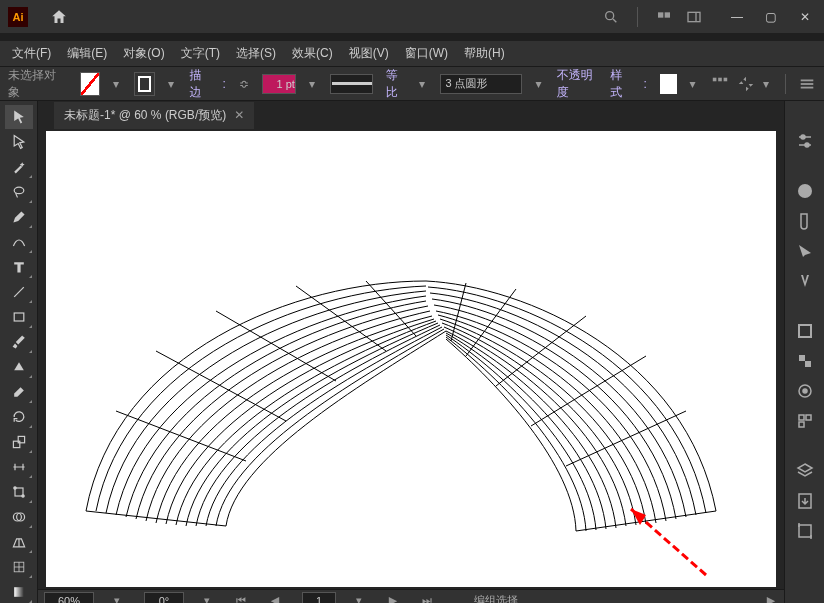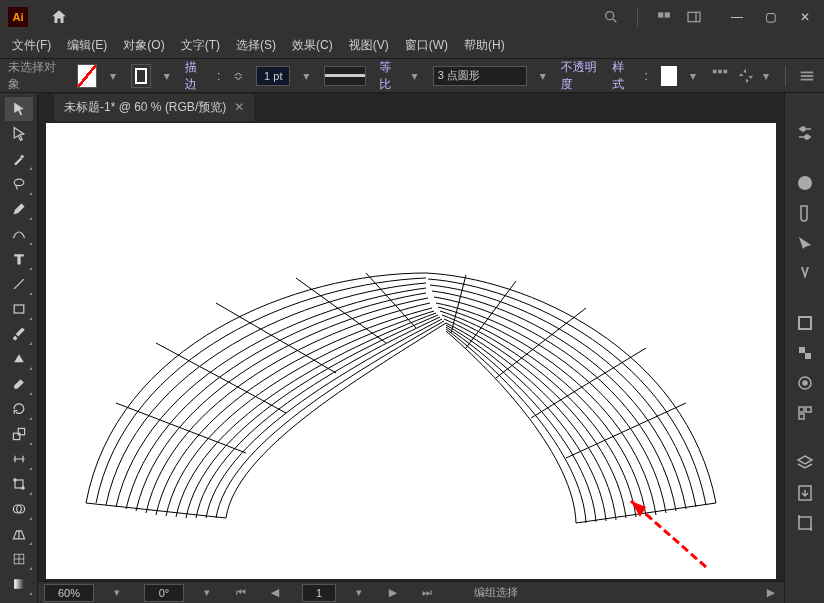--- a/index.html
+++ b/index.html
@@ -4,31 +4,31 @@
 <style>
 * { margin: 0; padding: 0; box-sizing: border-box; }
 body { font-family: "Microsoft YaHei", sans-serif; background: #1f1f1f; width: 824px; height: 603px; overflow: hidden; font-size: 12px; color: #ccc; }
 .titlebar { height: 33px; background: #323232; display: flex; align-items: center; padding: 0 8px; }
 .app-icon { width: 20px; height: 20px; background: #310000; color: #ff9a00; font-weight: bold; font-size: 11px; display: flex; align-items: center; justify-content: center; margin-right: 22px; }
 .home-icon { width: 18px; height: 18px; color: #ccc; margin-right: 8px; }
 .titlebar-right { margin-left: auto; display: flex; align-items: center; gap: 14px; }
 .search-icon, .layout-icon { width: 16px; height: 16px; color: #999; }
 .win-btns { display: flex; gap: 12px; margin-left: 10px; }
 .win-btn { width: 22px; height: 22px; display: flex; align-items: center; justify-content: center; color: #ccc; }
-.menubar { height: 26px; background: #323232; display: flex; align-items: center; padding: 0 6px; gap: 4px; border-bottom: 1px solid #1a1a1a; }
+.menubar { height: 26px; background: #323232; display: flex; align-items: center; padding: 0 6px; gap: 4px; border-bottom: 1px solid #1a1a1a; margin-top: 8px; }
 .menu-item { padding: 3px 6px; color: #ccc; cursor: pointer; }
 .control-bar { height: 34px; background: #323232; display: flex; align-items: center; padding: 0 8px; gap: 13px; border-bottom: 1px solid #1a1a1a; }
 .sel-label { color: #999; margin-right: 8px; }
 .swatch { width: 24px; height: 24px; border: 1px solid #555; position: relative; }
 .swatch-fill { background: linear-gradient(to bottom right, #fff 0%, #fff 45%, red 45%, red 55%, #fff 55%); }
 .swatch-stroke { background: #323232; }
 .swatch-stroke::after { content: ''; position: absolute; inset: 3px; border: 2px solid #fff; }
 .dd-chev { width: 10px; color: #999; }
 .ctrl-label { color: #c4b5fd; }
-.pt-input { background: #0f172a; border: 1px solid #555; color: #ccc; width: 34px; height: 20px; text-align: center; font-size: 11px; }
+.pt-input { background: #be185d; border: 1px solid #555; color: #ccc; width: 34px; height: 20px; text-align: right; font-size: 11px; }
 .stroke-preview { width: 50px; height: 20px; background: #1f1f1f; border: 1px solid #555; display: flex; align-items: center; justify-content: center; }
 .stroke-preview .line { width: 40px; height: 3px; background: #ccc; }
 .var-input { background: #1f1f1f; border: 1px solid #555; width: 70px; height: 20px; color: #ccc; font-size: 11px; padding: 0 4px; }
 .opacity-swatch { width: 20px; height: 20px; background: #fff; }
 .control-right { margin-left: auto; display: flex; gap: 8px; align-items: center; }
 .ctrl-icon { width: 18px; height: 18px; color: #999; }
 .main { display: flex; height: 510px; }
 .left-tools { width: 38px; background: #323232; display: flex; flex-direction: column; align-items: center; padding-top: 4px; border-right: 1px solid #1a1a1a; }
 .tool { width: 28px; height: 24px; display: flex; align-items: center; justify-content: center; color: #ccc; cursor: pointer; position: relative; margin-bottom: 1px; }
 .tool.active { background: #4a4a4a; }
@@ -110,21 +110,21 @@
   <span class="ctrl-label">描边</span>
     <span class="ctrl-label">:</span>
   <span class="dd-chev">≎</span>
   <input class="pt-input" value="1 pt" style="">
   <span class="dd-chev">▾</span>
   <div class="stroke-preview">
       <div class="line"></div>
     </div>
   <span class="ctrl-label">等比</span>
   <span class="dd-chev">▾</span>
-  <input class="var-input" style="width: 94px;" value="3 点圆形">
+  <input class="var-input" style="width: 82px;" value="3 点圆形">
   <span class="dd-chev">▾</span>
   <span class="ctrl-label">不透明度</span>
   <span class="ctrl-label">样式</span>
     <span class="ctrl-label">:</span>
   <div class="opacity-swatch"></div>
   <span class="dd-chev">▾</span>
   <div class="control-right">
     <div class="ctrl-icon"><svg viewBox="0 0 20 20" fill="currentColor">
           <rect x="2" y="3" width="4" height="4"></rect>
           <rect x="8" y="3" width="4" height="4"></rect>

